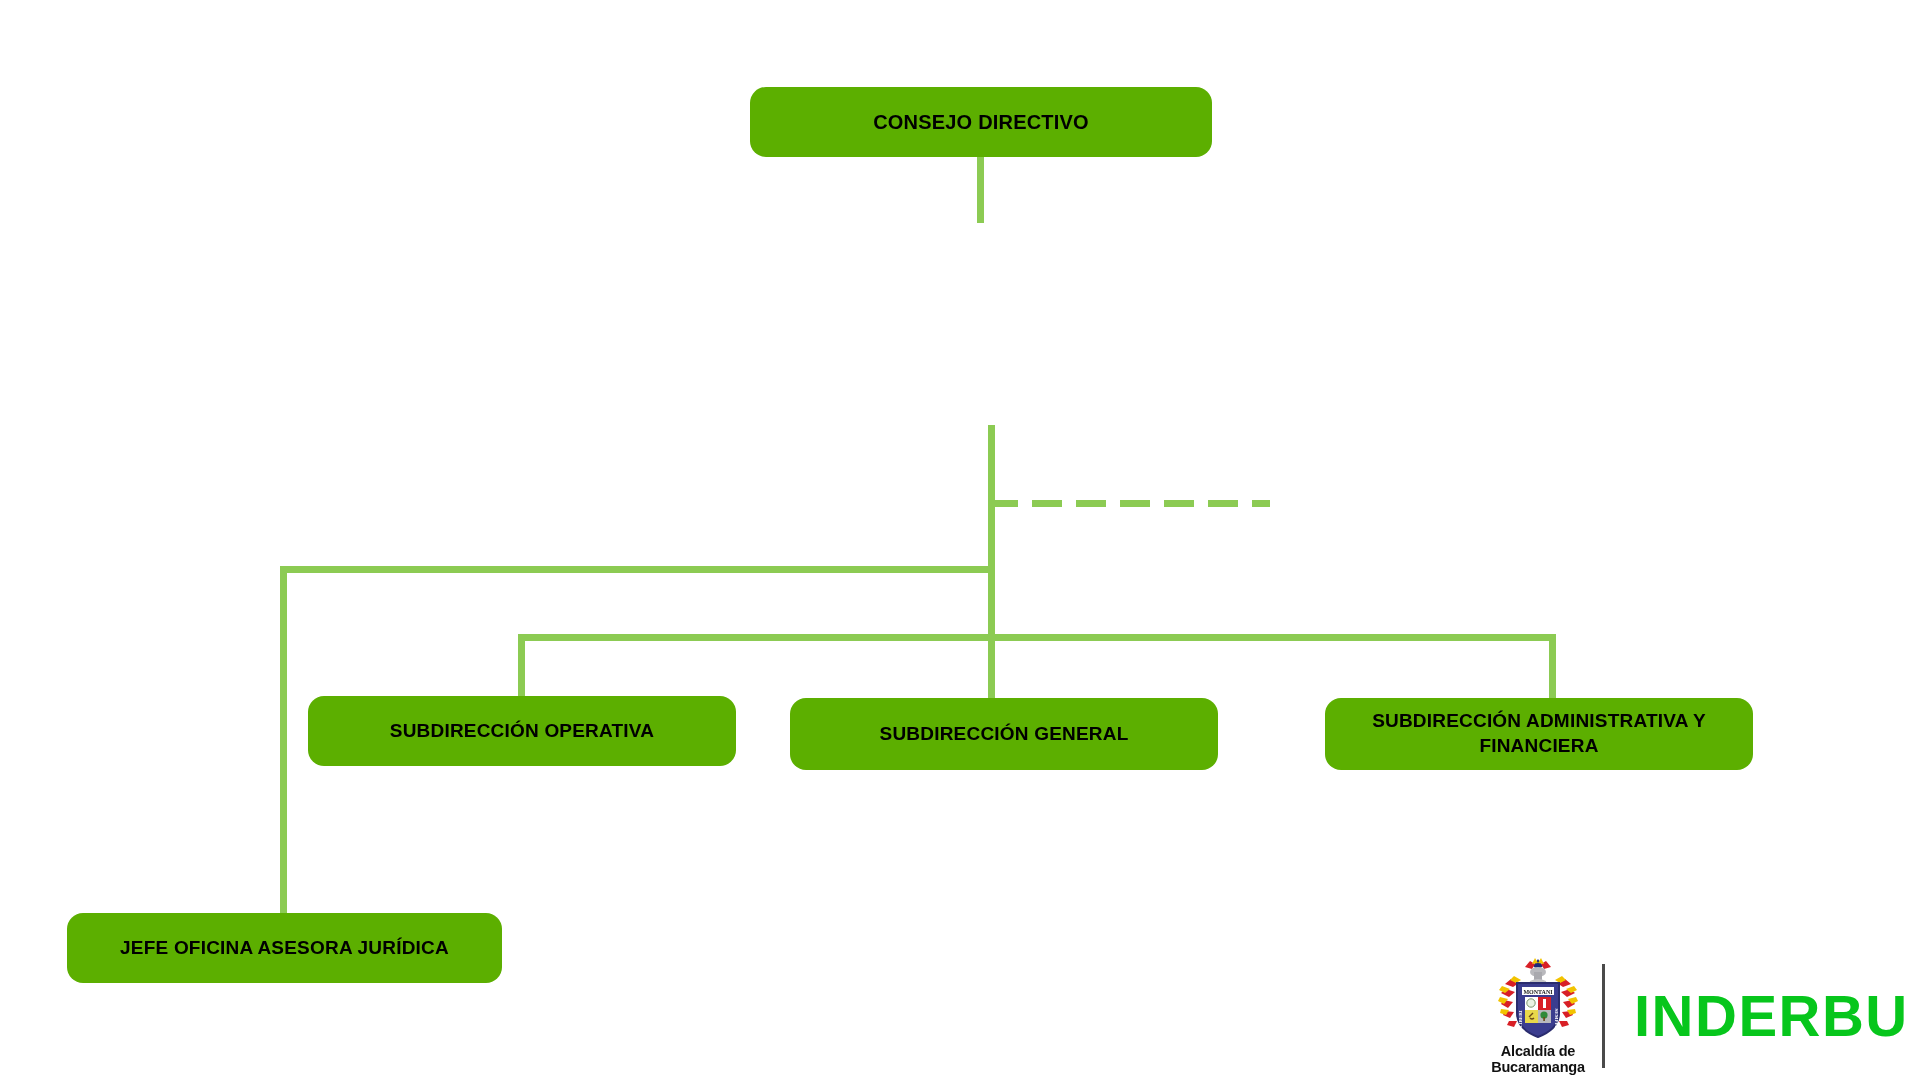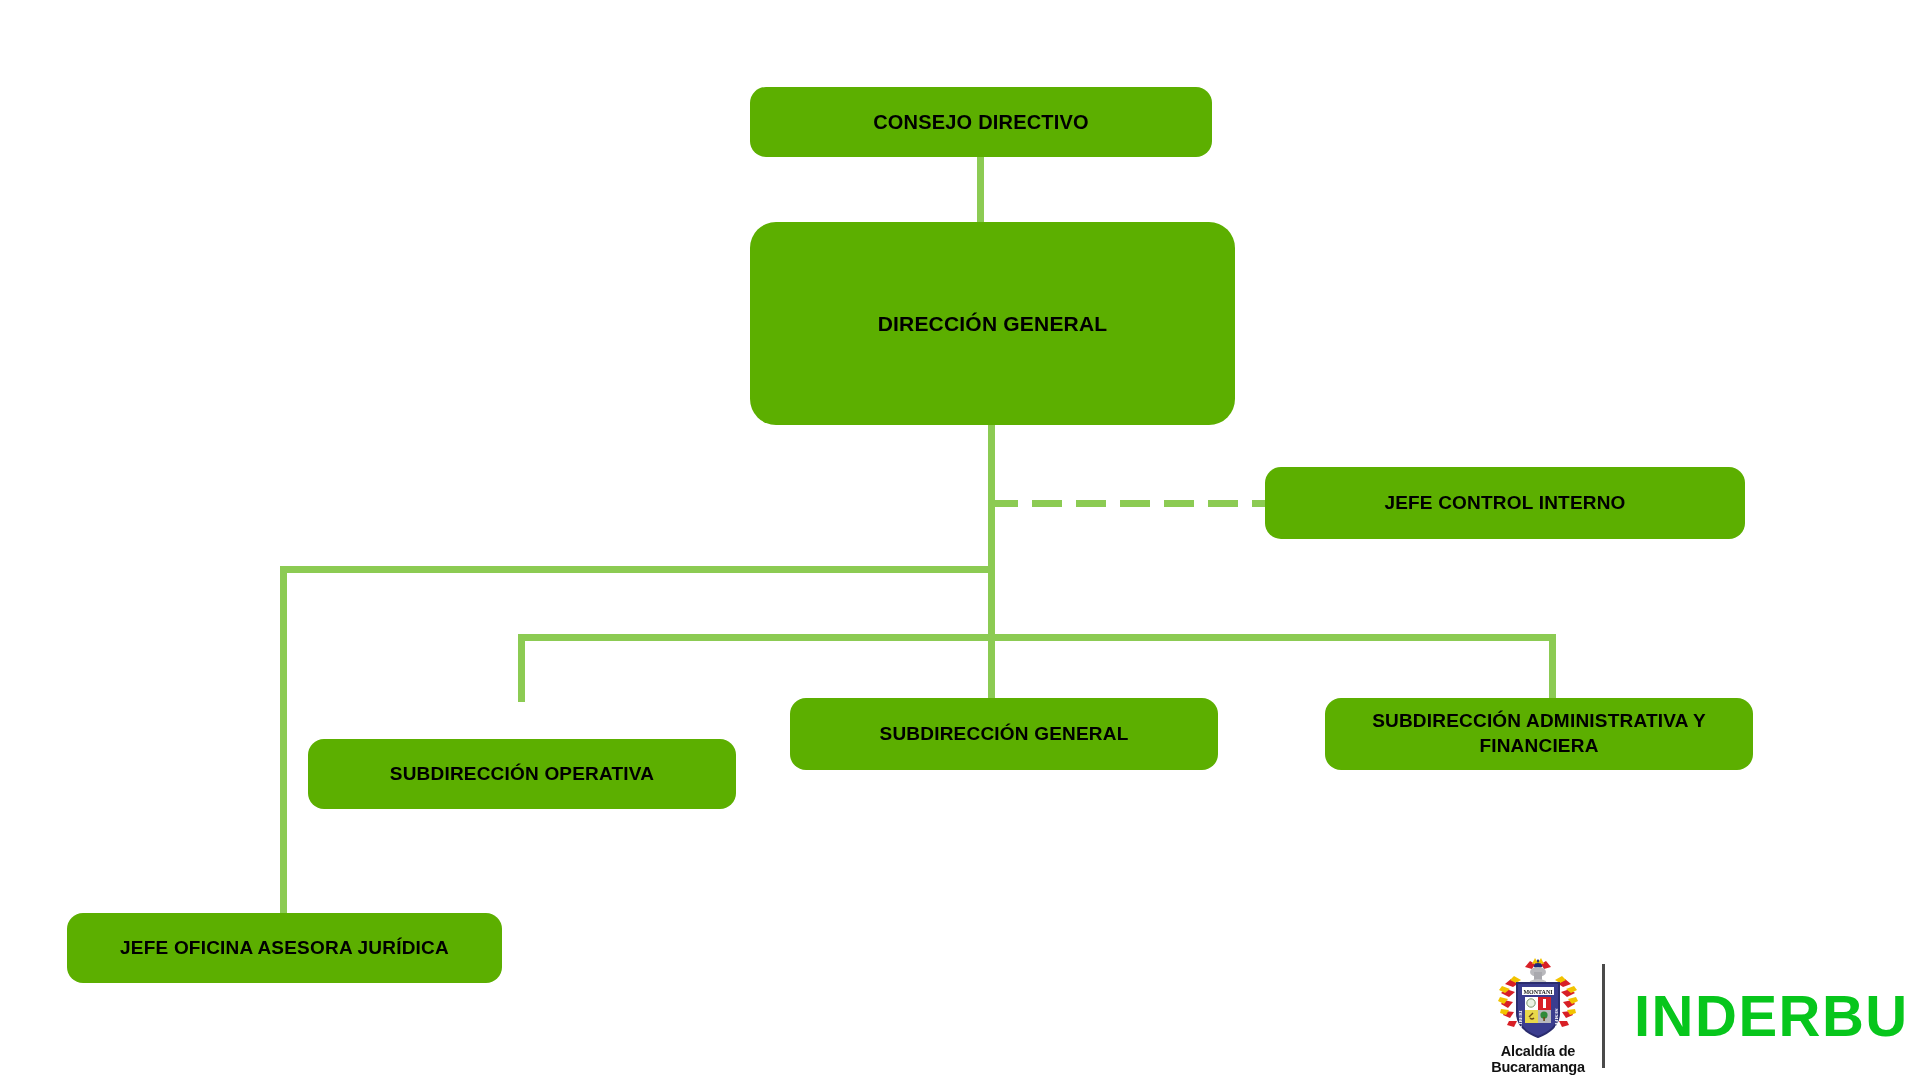--- a/index.html
+++ b/index.html
@@ -53,21 +53,21 @@
     font-size: 21px;
     border-radius: 26px;
   }
   #node-jefe-control-interno {
     left: 1265px; top: 467px;
     width: 480px; height: 72px;
     font-size: 19px;
     border-radius: 16px;
   }
   #node-subdireccion-operativa {
-    left: 308px;  top: 739px;
+    left: 308px;  top: 696px;
     width: 428px; height: 70px;
     font-size: 19px;
     border-radius: 16px;
     text-align: center;
   }
   #node-subdireccion-tecnica {
     left: 790px;  top: 698px;
     width: 428px; height: 72px;
     font-size: 19px;
     border-radius: 16px;
@@ -201,27 +201,21 @@
   <div class="line line-v" id="conn-branch-left-v"></div>
 
   <div class="line line-h" id="conn-sub-h"></div>
   <div class="line line-v" id="conn-sub-left-v"></div>
   <div class="line line-v" id="conn-sub-right-v"></div>
 
   <div class="node" id="node-consejo-directivo">
     <span class="node-label">CONSEJO DIRECTIVO</span>
   </div>
 
-  <div class="node" id="node-direccion-general">
-    <span class="node-label">DIRECCIÓN GENERAL</span>
-  </div>
-
-  <div class="node" id="node-jefe-control-interno">
-    <span class="node-label">JEFE CONTROL INTERNO</span>
-  </div>
+
 
   <div class="node" id="node-subdireccion-operativa">
     <span class="node-label">SUBDIRECCIÓN OPERATIVA</span>
   </div>
 
   <div class="node" id="node-subdireccion-tecnica">
     <span class="node-label">SUBDIRECCIÓN GENERAL</span>
   </div>
 
   <div class="node" id="node-subdireccion-admin-financiera">

